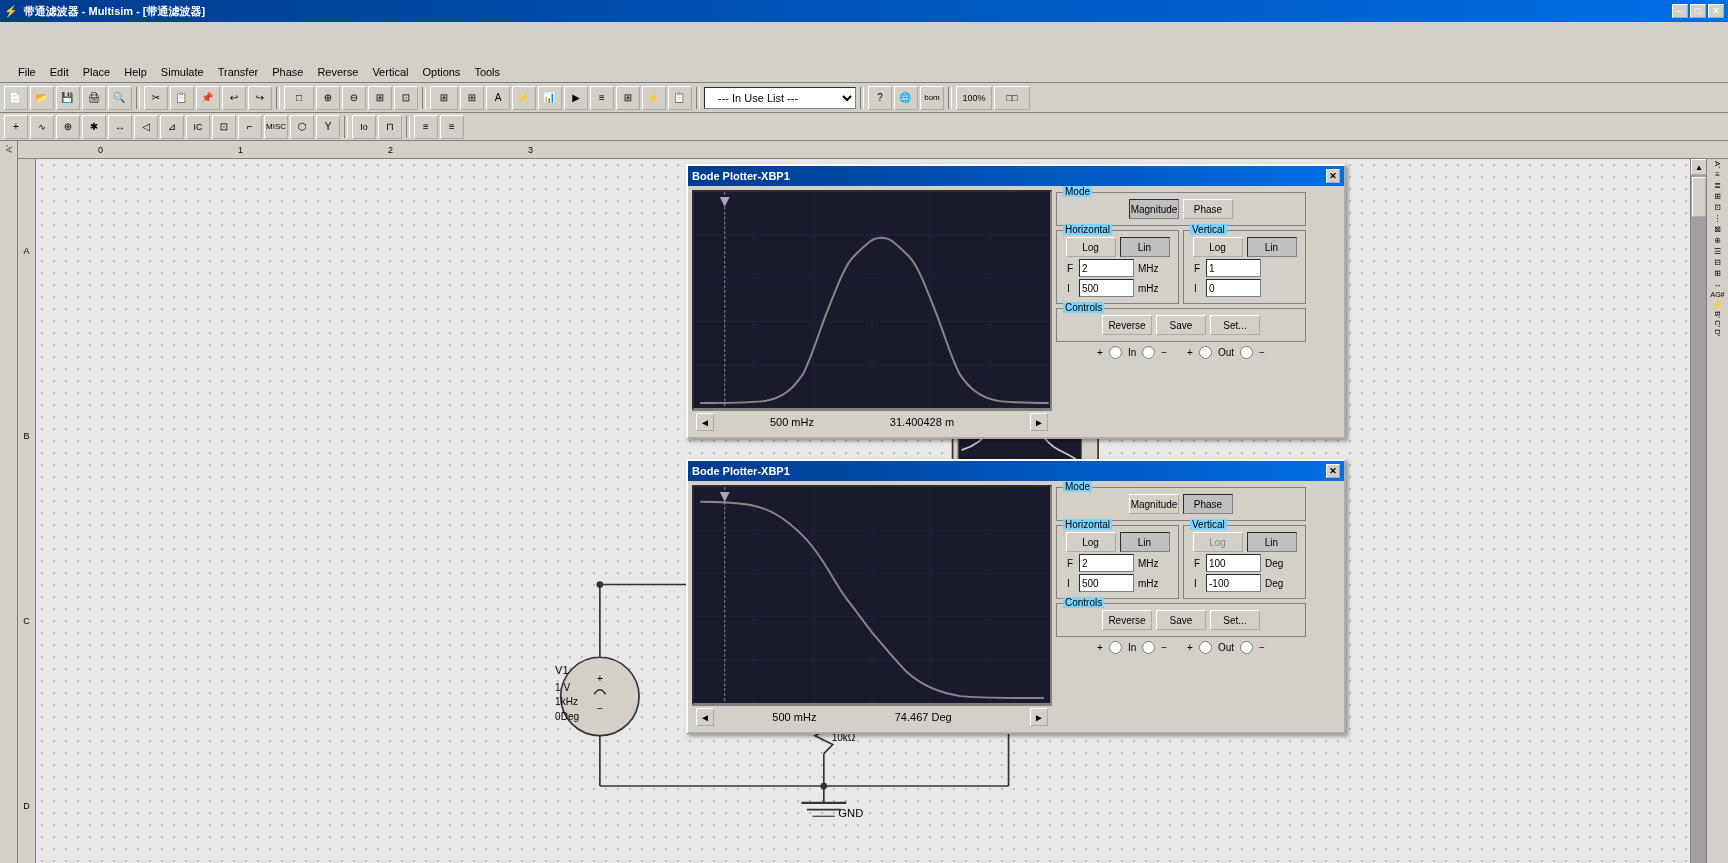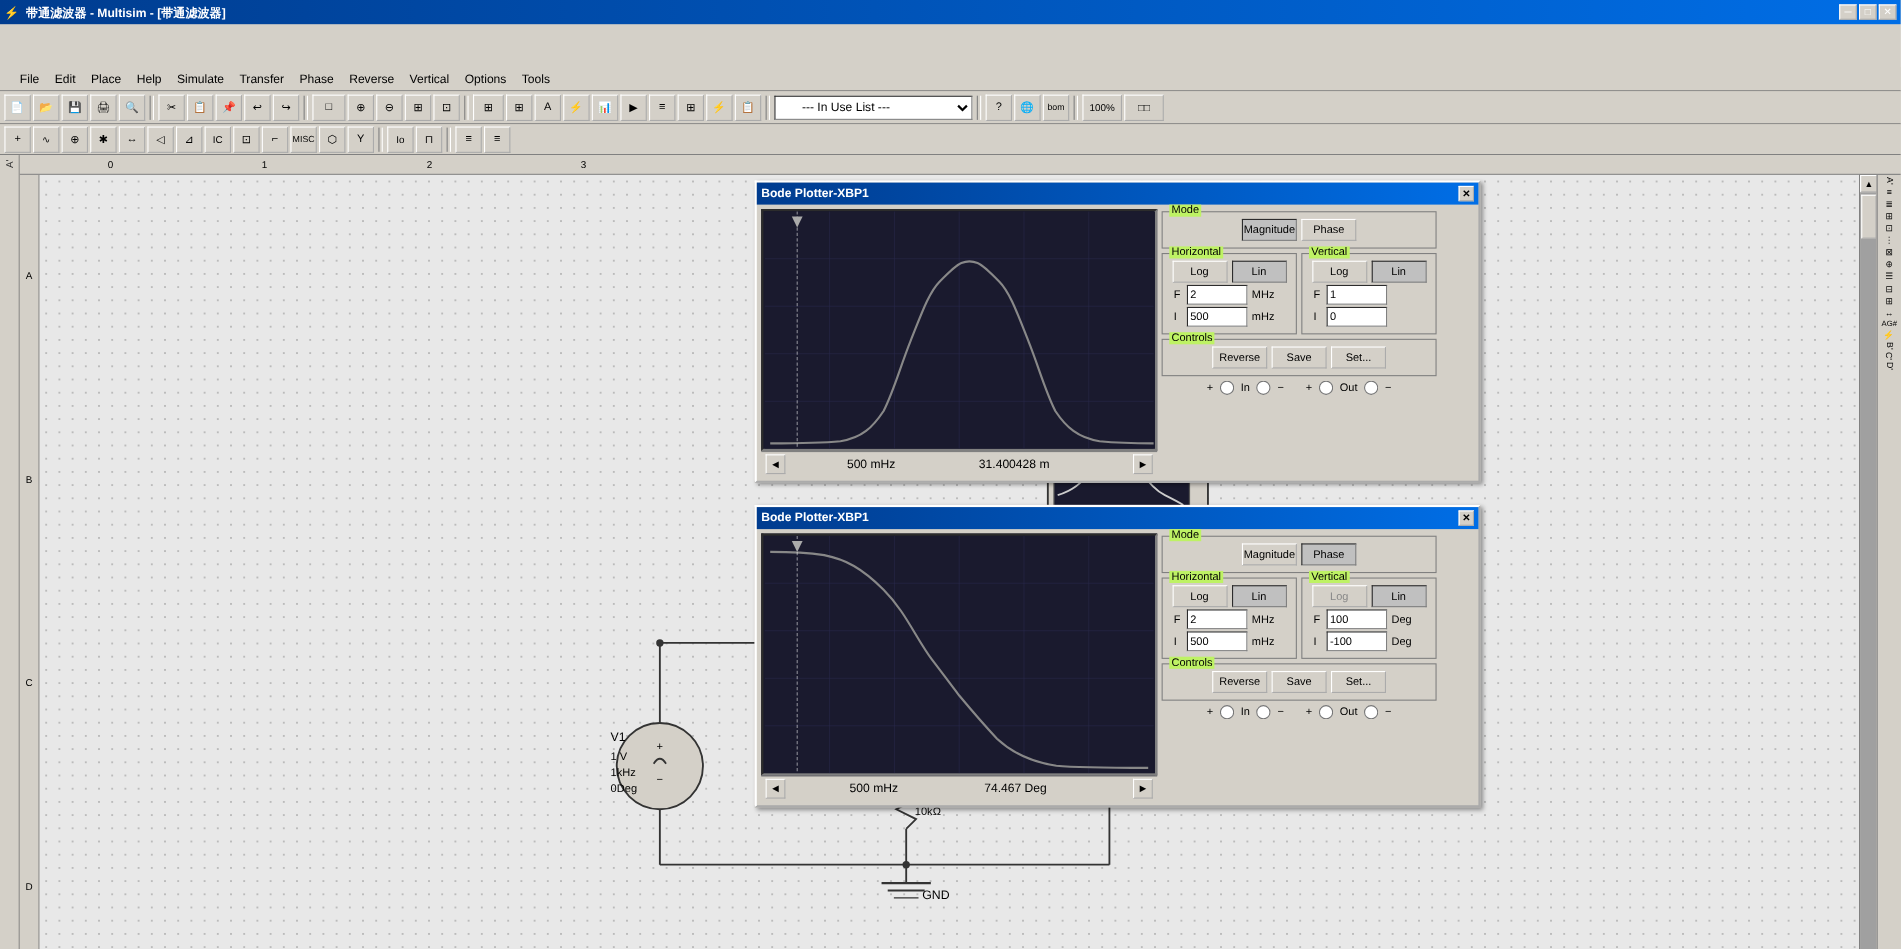--- a/index.html
+++ b/index.html
@@ -12,21 +12,21 @@
     .title-bar-btn { width: 16px; height: 14px; background: #d4d0c8; border: 1px outset #fff; font-size: 9px; display: flex; align-items: center; justify-content: center; cursor: pointer; }
     
     
     .menu-bar { background: #d4d0c8; height: 22px; display: flex; align-items: center; padding: 0 12px; border-bottom: 1px solid #808080; gap: 2px; margin-top: 39px; }
     .menu-item { padding: 2px 6px; font-size: 11px; cursor: pointer; }
     
     
     .toolbar { background: #d4d0c8; height: 30px; display: flex; align-items: center; padding: 2px 4px; border-bottom: 1px solid #808080; gap: 2px; flex-wrap: nowrap; }
     .toolbar-btn { width: 24px; height: 24px; background: #d4d0c8; border: 1px outset #fff; display: flex; align-items: center; justify-content: center; cursor: pointer; font-size: 10px; }
     .toolbar-sep { width: 4px; height: 22px; border-left: 1px solid #808080; border-right: 1px solid #fff; margin: 0 2px; }
-    .in-use-dropdown { height: 22px; width: 180px; background: white; border: 1px inset #808080; font-size: 11px; padding: 0 20px; }
+    .in-use-dropdown { height: 22px; width: 152px; background: white; border: 1px inset #808080; font-size: 11px; padding: 0 9px; }
     
     
     .toolbar2 { background: #d4d0c8; height: 28px; display: flex; align-items: center; padding: 2px 4px; border-bottom: 1px solid #808080; gap: 2px; }
     
     
     .workspace { display: flex; background: #d4d0c8; height: calc(863px - 22px - 22px - 30px - 28px - 4px); position: relative; }
     
     
     .left-panel { width: 18px; background: #d4d0c8; border-right: 1px solid #808080; display: flex; flex-direction: column; align-items: center; padding-top: 4px; gap: 2px; }
     
@@ -53,21 +53,21 @@
     
     
     .bode-controls { min-width: 250px; }
     .bode-row { display: flex; align-items: center; gap: 4px; margin: 2px 0; justify-content: center; }
     .bode-btn { min-width: 50px; height: 20px; background: #d4d0c8; border: 1px outset #fff; font-size: 10px; cursor: pointer; display: flex; align-items: center; justify-content: center; }
     .bode-btn.active { background: #c0c0c0; border: 1px inset #808080; }
     .bode-input { width: 55px; height: 18px; background: white; border: 1px inset #808080; font-size: 10px; padding: 0 2px; }
     .bode-label { font-size: 10px; min-width: 8px; }
     .bode-unit { font-size: 10px; min-width: 30px; }
     .section-group { border: 1px solid #808080; padding: 4px; margin: 2px 0; position: relative; }
-    .section-group-title { position: absolute; top: -7px; left: 6px; background: #bef264; padding: 0 2px; font-size: 10px; }
+    .section-group-title { position: absolute; top: -7px; left: 6px; background: #7dd3fc; padding: 0 2px; font-size: 10px; }
     
     
     .circuit-svg { position: absolute; top: 0; left: 0; width: 100%; height: 100%; }
     
     
     .scrollbar-v { width: 16px; background: #d4d0c8; border-left: 1px solid #808080; display: flex; flex-direction: column; }
     .scroll-btn { width: 16px; height: 16px; background: #d4d0c8; border: 1px outset #fff; display: flex; align-items: center; justify-content: center; font-size: 8px; cursor: pointer; }
     .scroll-track { flex: 1; background: #a0a0a0; }
     .scroll-thumb { width: 14px; height: 40px; background: #d4d0c8; border: 1px outset #fff; margin: 2px auto; }
     

